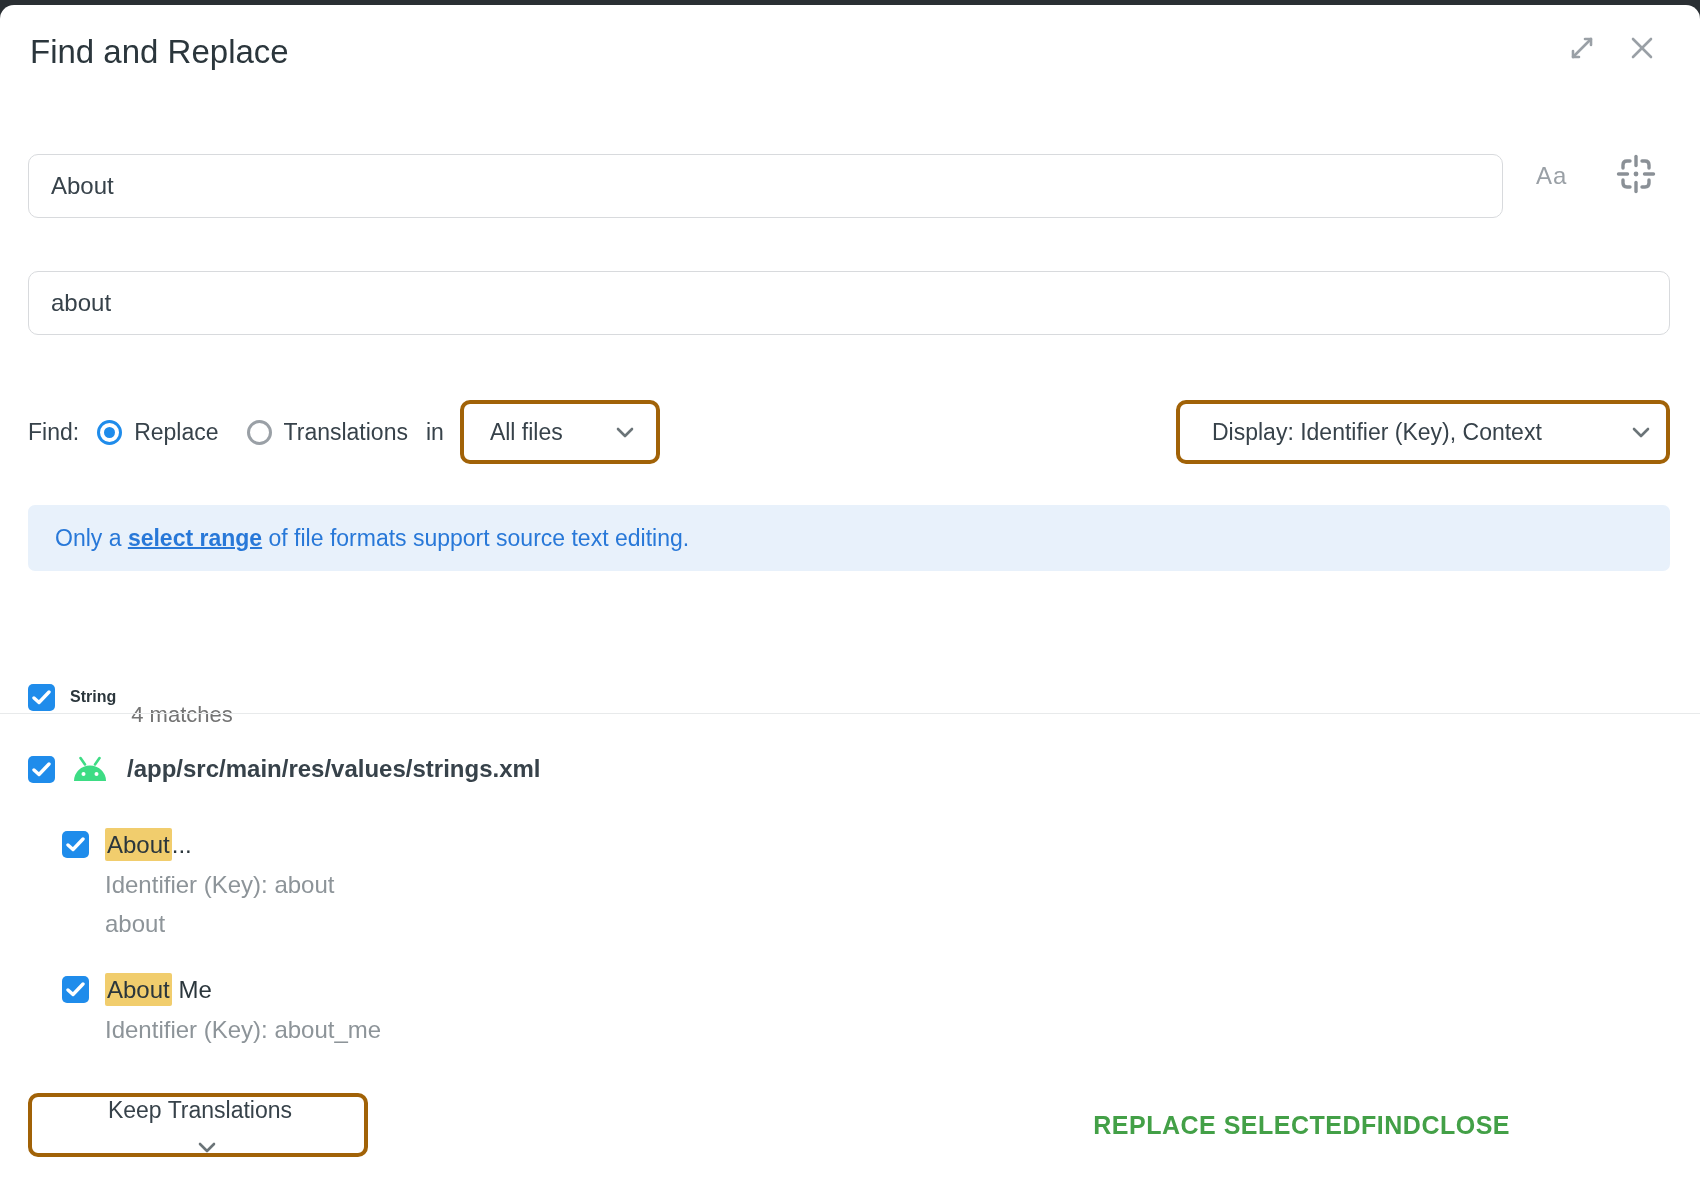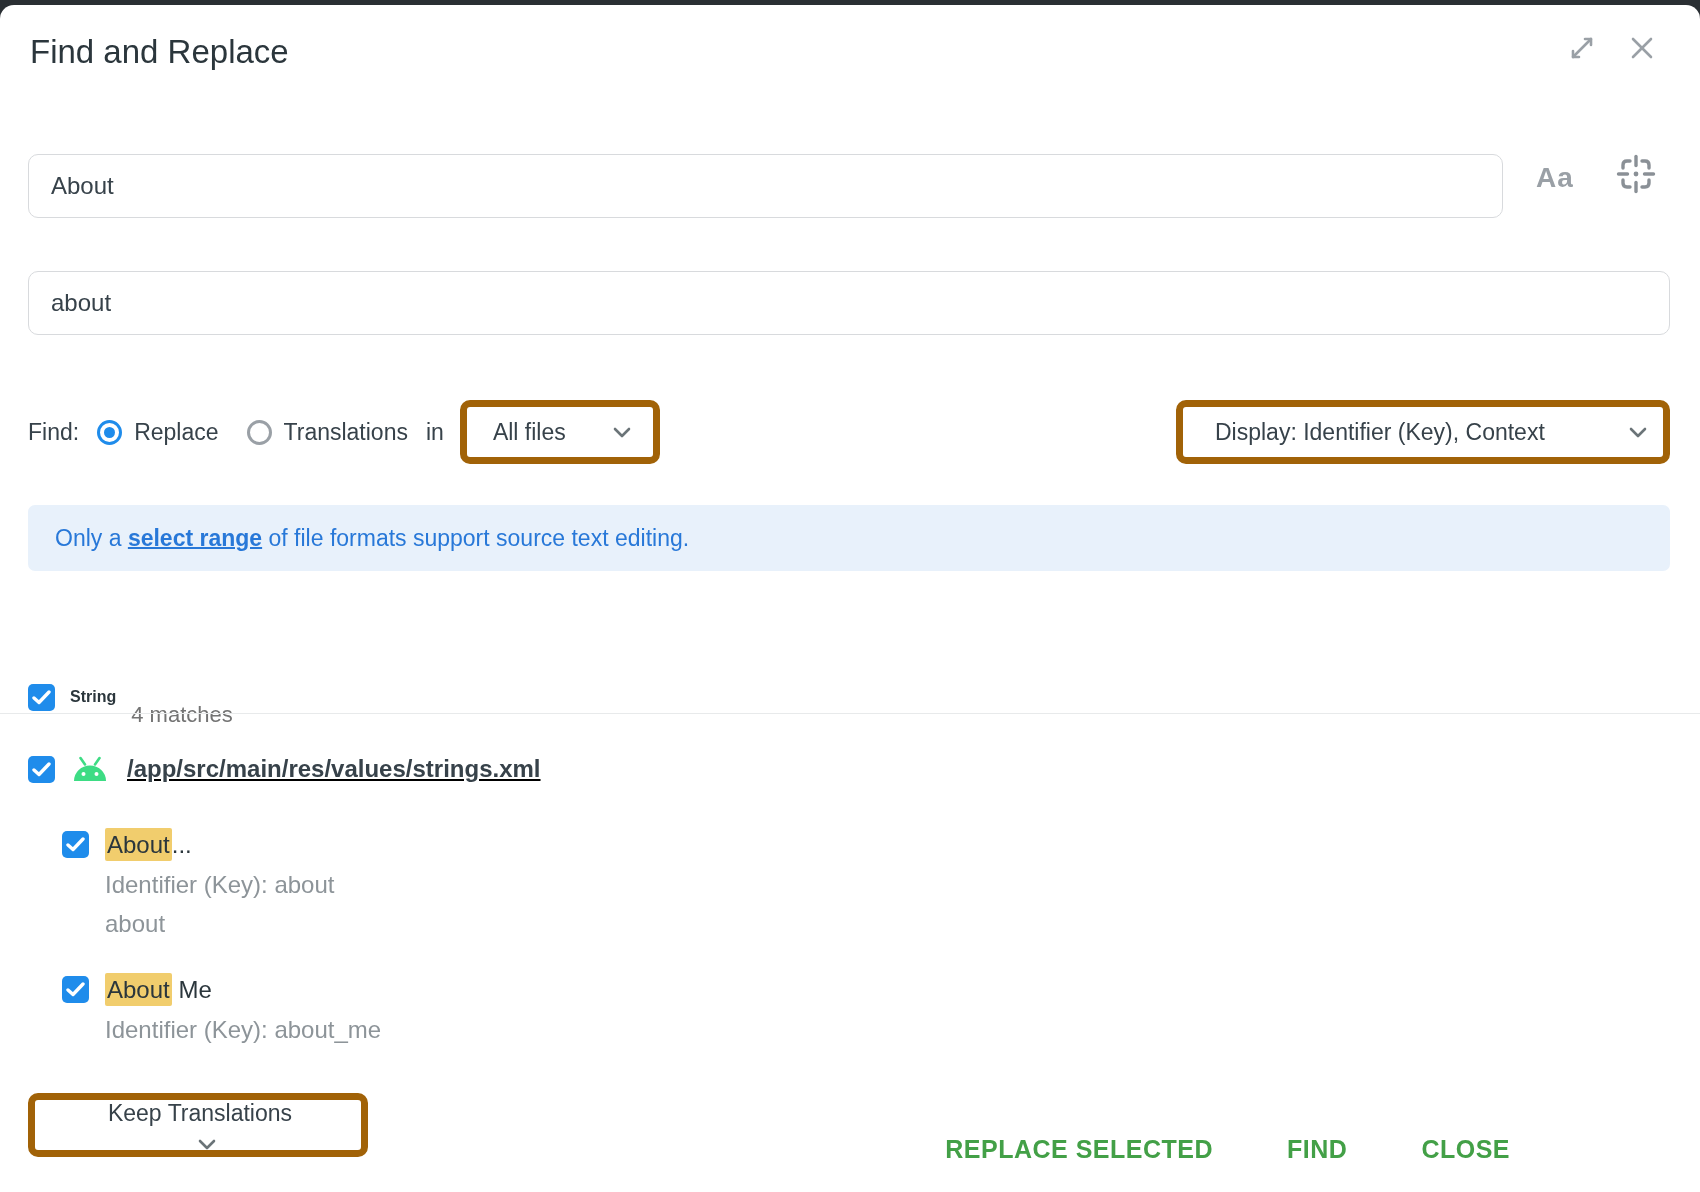--- a/index.html
+++ b/index.html
@@ -34,39 +34,39 @@
     font-size: 24px; color: #37424a;
     padding: 0 22px;
     font-family: "Liberation Sans", sans-serif;
     background: #fff;
     outline: none;
   }
   .search-input { top: 149px; width: 1475px; }
   .replace-input { top: 266px; width: 1642px; }
   .match-case {
     position: absolute; left: 1536px; top: 157px;
-    font-size: 28px; font-weight: bold; color: #9aa0a6;
+    font-size: 24px; font-weight: normal; color: #9aa0a6;
     letter-spacing: 1px; cursor: pointer;
   }
   .frame-toggle { position: absolute; left: 1614px; top: 147px; width: 44px; height: 44px; cursor: pointer; }
   
   .options-left {
     position: absolute; left: 28px; top: 395px; height: 64px;
     display: flex; align-items: center;
     font-size: 23px; color: #37424a;
   }
   .radio { width: 25px; height: 25px; border-radius: 50%; position: relative; flex: none; cursor: pointer; }
   .radio.on  { border: 3px solid #1f8ceb; }
   .radio.on::after {
     content: ""; position: absolute; left: 4px; top: 4px;
     width: 11px; height: 11px; border-radius: 50%; background: #1f8ceb;
   }
   .radio.off { border: 3px solid #9aa0a6; }
   .select-box {
-    border: 7px solid #a16207; border-radius: 10px;
+    border: 4px solid #a16207; border-radius: 10px;
     height: 64px; background: #fff;
     display: inline-flex; align-items: center; justify-content: space-between;
     font-size: 23px; color: #37424a; cursor: pointer;
   }
   .scope-select { width: 200px; padding: 0 22px 0 26px; margin-left: 16px; }
   .display-select {
     position: absolute; right: 30px; top: 395px; width: 494px;
     padding: 0 16px 0 32px;
     margin-left: 40px;
   }
@@ -90,36 +90,36 @@
   
   .group-row {
     position: absolute; left: 28px; top: 661px;
     display: flex; align-items: center;
   }
   .group-label { font-size: 16px; font-weight: bold; color: #2b363c; margin-left: 15px; }
   .group-count { font-size: 22px; color: #737373; margin-left: 15px; margin-top: 36px; }
   .divider { position: absolute; left: 0; top: 708px; width: 1700px; height: 1px; background: #e8eaeb; }
   .file-row {
     position: absolute; left: 28px; top: 749px;
-    display: flex; align-items: center; text-decoration: underline;
+    display: flex; align-items: center;
   }
   .file-icon { margin-left: 16px; width: 38px; height: 30px; }
   .file-path { font-size: 24px; font-weight: bold; color: #37424a; margin-left: 18px; }
   .result-item { position: absolute; left: 105px; }
   .item-1 { top: 824px; }
   .item-2 { top: 969px; }
   .result-item .cbx { position: absolute; left: -43px; top: 2px; }
   .result-title { font-size: 24px; color: #2b363c; line-height: 32px; }
   .hl { background: #f1cd6d; padding: 3px 2px; border-radius: 2px; }
   .result-meta { font-size: 24px; color: #8d9499; margin-top: 9px; line-height: 30px; }
   
   .footer-select { position: absolute; left: 28px; top: 1088px; width: 340px; padding: 0 20px 0 24px; flex-direction: column; }
   .footer-buttons {
-    position: absolute; right: 190px; top: 1112px; height: 65px;
-    display: flex; align-items: center; gap: 74px;
+    position: absolute; right: 190px; top: 1088px; height: 65px;
+    display: flex; align-items: center; 
   }
   .btn {
     background: none; border: none; cursor: pointer;
     font-family: "Liberation Sans", sans-serif;
     font-size: 25px; font-weight: bold; color: #43a047;
     letter-spacing: 0.5px;
   }
 </style>
 </head>
 <body>

